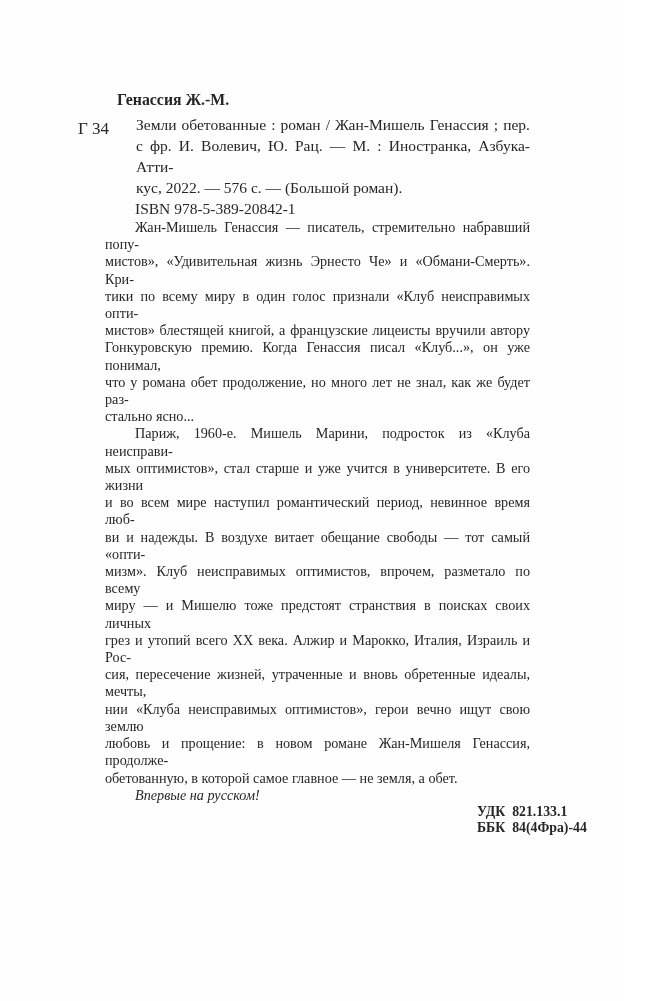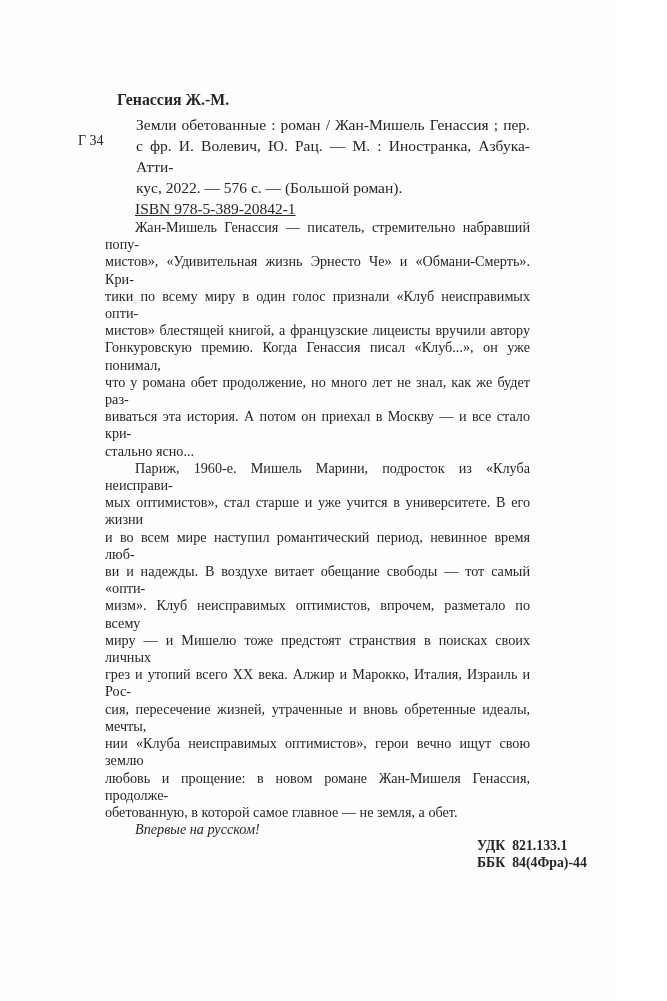--- a/index.html
+++ b/index.html
@@ -26,31 +26,30 @@
     margin-left: 12px;
   }
   .catalog-entry {
     position: relative;
     margin-top: 3px;
     font-size: 15.5px;
   }
   .catalog-code {
     position: absolute;
     left: -27px;
-    top: 16px;
+    top: 4px;
     line-height: 21px;
-    font-size: 14px;
+    font-size: 17px;
     white-space: nowrap;
   }
   .catalog-entry .jline { line-height: 21px; padding-left: 31px; }
   .isbn-line {
     font-size: 15.5px;
     line-height: 21px;
     text-indent: 30px;
-    text-decoration: underline;
   }
   
   .para { font-size: 14.2px; }
   .para .jline { line-height: 17.2px; }
   .indent-first > .jline:first-child { text-indent: 30px; }
   .jline {
     text-align: justify;
     text-align-last: justify;
   }
   .jline.lastline {
@@ -89,21 +88,20 @@
 
   <div class="isbn-line">ISBN 978-5-389-20842-1</div>
 
   <div class="para indent-first">
       <div class="jline">Жан-Мишель Генассия — писатель, стремительно набравший попу-</div>
       <div class="jline">мистов», «Удивительная жизнь Эрнесто Че» и «Обмани-Смерть». Кри-</div>
       <div class="jline">тики по всему миру в один голос признали «Клуб неисправимых опти-</div>
       <div class="jline">мистов» блестящей книгой, а французские лицеисты вручили автору</div>
       <div class="jline">Гонкуровскую премию. Когда Генассия писал «Клуб...», он уже понимал,</div>
       <div class="jline">что у романа обет продолжение, но много лет не знал, как же будет раз-</div>
-      <div class="jline">виваться эта история. А потом он приехал в Москву — и все стало кри-</div>
       <div class="jline lastline">стально ясно...</div>
     </div>
 
   <div class="para indent-first">
       <div class="jline">Париж, 1960-е. Мишель Марини, подросток из «Клуба неисправи-</div>
       <div class="jline">мых оптимистов», стал старше и уже учится в университете. В его жизни</div>
       <div class="jline">и во всем мире наступил романтический период, невинное время люб-</div>
       <div class="jline">ви и надежды. В воздухе витает обещание свободы — тот самый «опти-</div>
       <div class="jline">мизм». Клуб неисправимых оптимистов, впрочем, разметало по всему</div>
       <div class="jline">миру — и Мишелю тоже предстоят странствия в поисках своих личных</div>

